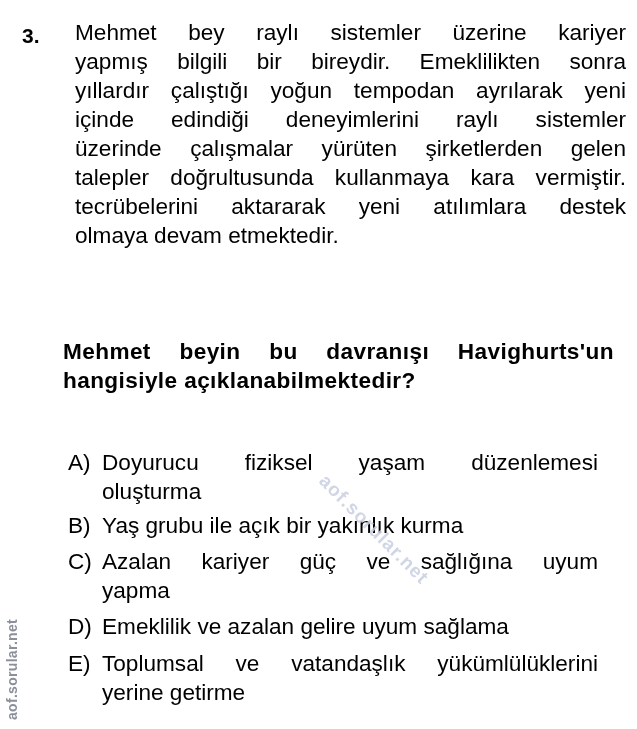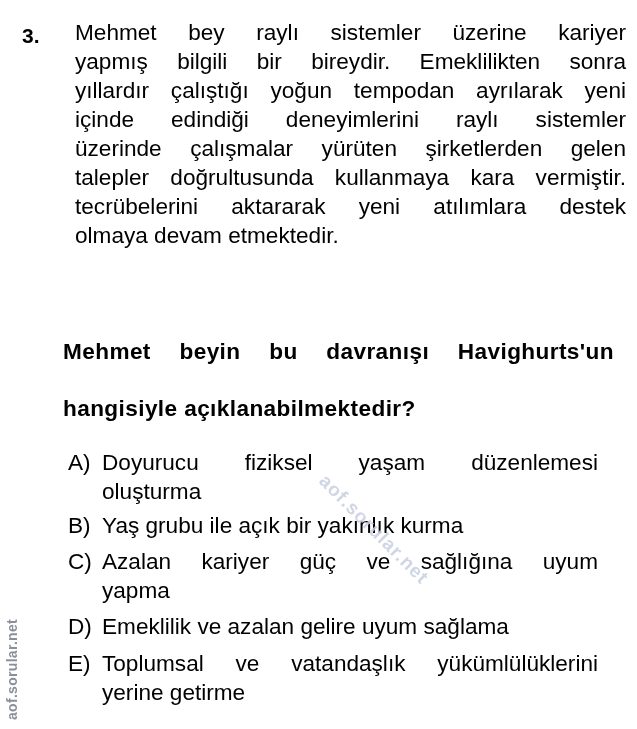--- a/index.html
+++ b/index.html
@@ -53,21 +53,20 @@
     }
     .ask .line {
       display: block;
       text-align: justify;
       text-align-last: justify;
       white-space: nowrap;
       height: 29px;
     }
     .ask .line.last {
       text-align-last: left;
-      margin-top: 28px;
     }
     .option {
       position: absolute;
       left: 68px;
       width: 546px;
       font-size: 22.6px;
       line-height: 29px;
     }
     .option .letter {
       position: absolute;

